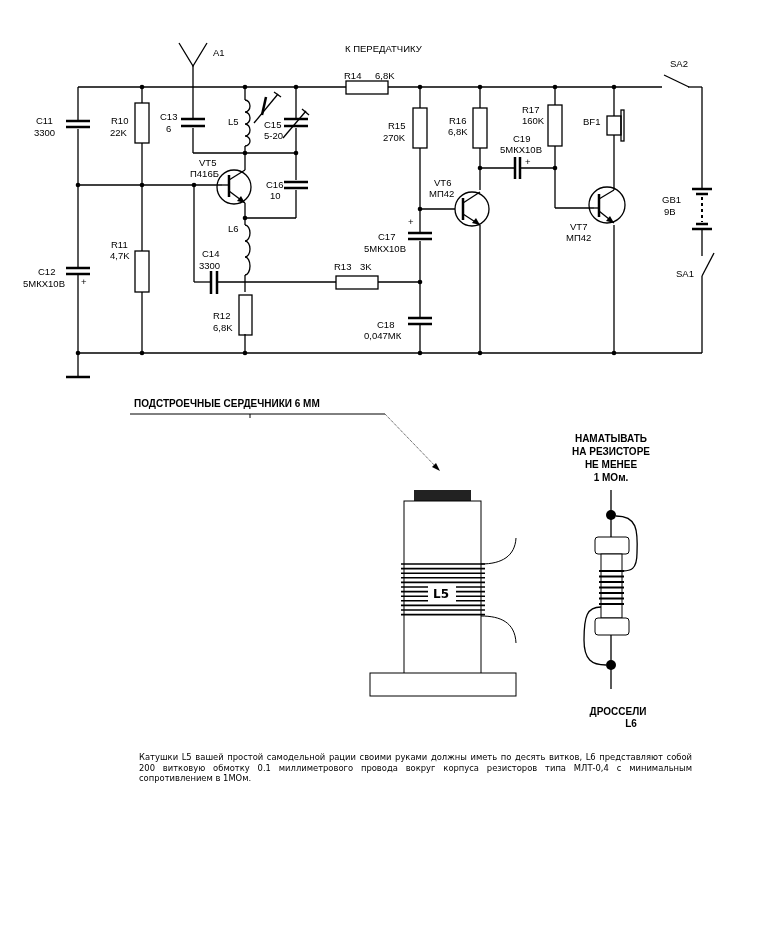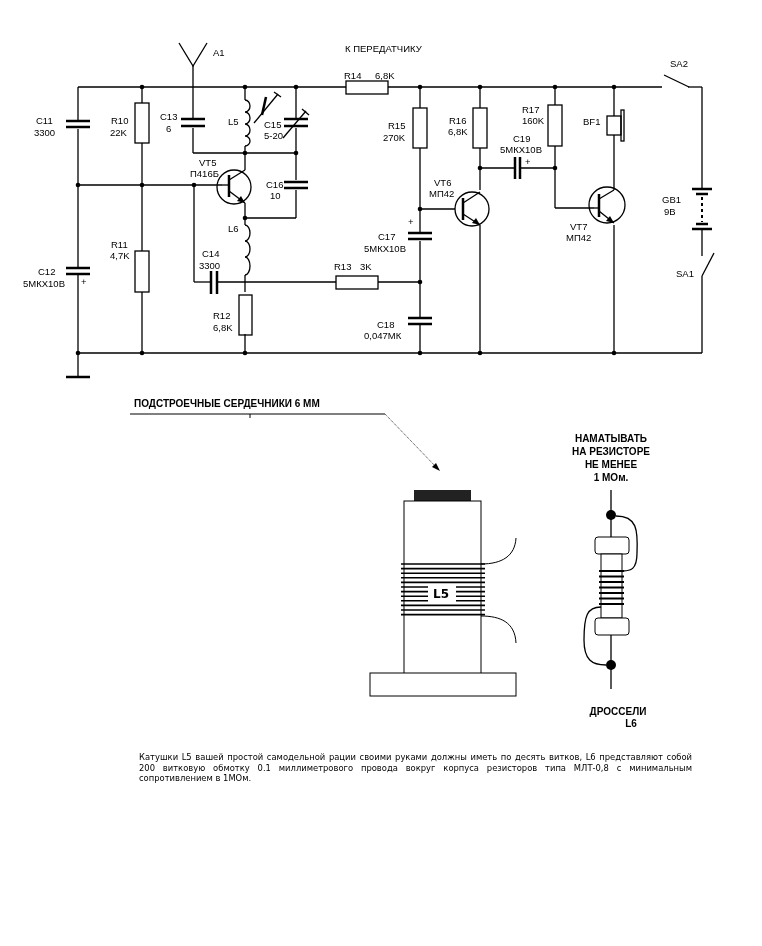--- a/index.html
+++ b/index.html
@@ -339,13 +339,13 @@
         <line x1="599" x2="624" y1="598.5" y2="598.5" stroke="#000" stroke-width="2"></line>
         <line x1="599" x2="624" y1="604" y2="604" stroke="#000" stroke-width="2"></line>
       </g>
     <path d="M616,516 C637,516 638,530 637,553 C637,570 630,571 623,571" stroke="#000" stroke-width="1.3" fill="none"></path>
     <path d="M601,607 C587,607 584,616 584,640 C584,660 592,665 606,665" stroke="#000" stroke-width="1.3" fill="none"></path>
     <text class="blbl" x="618" y="715" text-anchor="middle">ДРОССЕЛИ</text>
     <text class="blbl" x="631" y="727" text-anchor="middle">L6</text>
   </g>
 </svg>
 
-<div class="note">Катушки L5  вашей простой самодельной рации своими руками должны иметь по десять витков, L6 представляют собой 200 витковую обмотку 0.1 миллиметрового провода вокруг корпуса резисторов типа МЛТ-0,8 с минимальным сопротивлением в 1МОм.</div>
+<div class="note">Катушки L5  вашей простой самодельной рации своими руками должны иметь по десять витков, L6 представляют собой 200 витковую обмотку 0.1 миллиметрового провода вокруг корпуса резисторов типа МЛТ-0,4 с минимальным сопротивлением в 1МОм.</div>
 
 </body></html>

